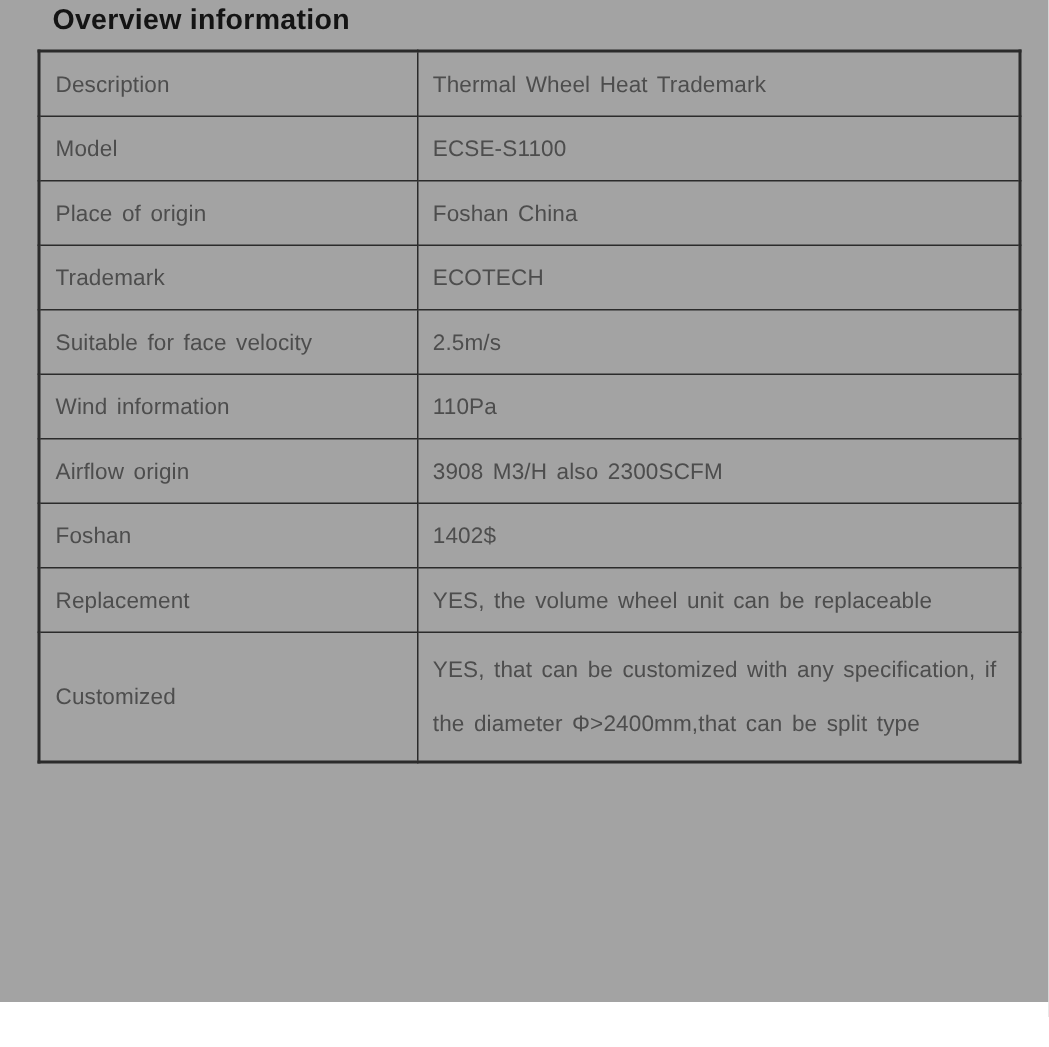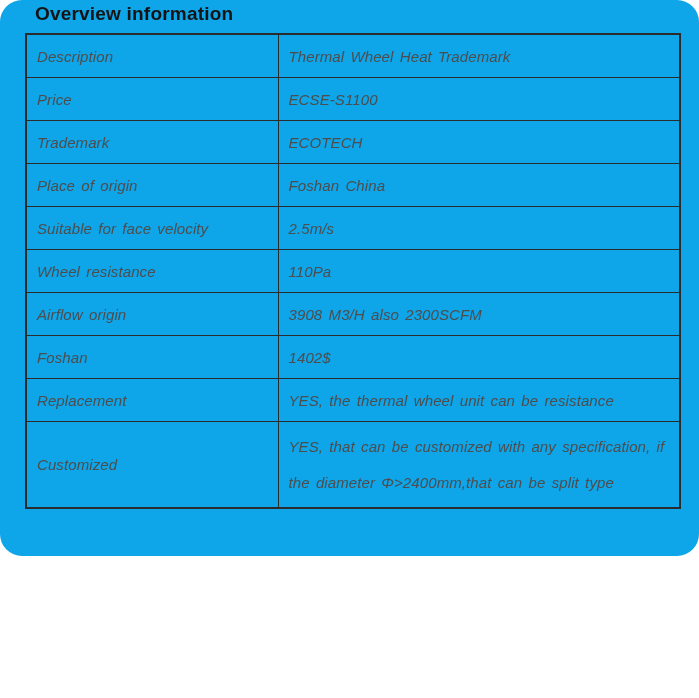--- a/index.html
+++ b/index.html
@@ -7,42 +7,40 @@
     padding: 0;
     background: #ffffff;
     width: 699px;
     height: 698px;
     font-family: "Liberation Sans", sans-serif;
     overflow: hidden;
   }
   .page {
     position: relative;
     width: 699px;
-    height: 556px;
-    background: #0ea5e9;
-    border-radius: 22px;
+    height: 668px;
+    background: #a3a3a3;
   }
   .page-title {
     position: absolute;
     left: 35px;
     top: 3px;
     font-size: 19px;
     font-weight: 600;
     color: #141414;
     letter-spacing: 0.2px;
   }
   table.spec-table {
     position: absolute;
     left: 25px;
     top: 33px;
     width: 654px;
     border-collapse: collapse;
     table-layout: fixed;
     border: 2px solid #2b2b2b;
-    font-style: italic;
   }
   table.spec-table td {
     border: 1px solid #2b2b2b;
     font-size: 15px;
     font-weight: 400;
     color: #4d4d4d;
     padding: 0 6px 0 10px;
     height: 42px;
     vertical-align: middle;
     word-spacing: 2px;
@@ -66,50 +64,50 @@
     <colgroup>
         <col class="c1">
         <col class="c2">
       </colgroup>
     <tbody>
       <tr>
         <td>Description</td>
         <td>Thermal Wheel Heat Trademark</td>
       </tr>
       <tr>
-        <td>Price</td>
+        <td>Model</td>
         <td>ECSE-S1100</td>
+      </tr>
+      <tr>
+        <td>Place of origin</td>
+        <td>Foshan China</td>
       </tr>
       <tr>
         <td>Trademark</td>
         <td>ECOTECH</td>
       </tr>
       <tr>
-        <td>Place of origin</td>
-        <td>Foshan China</td>
-      </tr>
-      <tr>
         <td>Suitable for face velocity</td>
         <td>2.5m/s</td>
       </tr>
       <tr>
-        <td>Wheel resistance</td>
+        <td>Wind information</td>
         <td>110Pa</td>
       </tr>
       <tr>
         <td>Airflow origin</td>
         <td>3908 M3/H also 2300SCFM</td>
       </tr>
       <tr>
         <td>Foshan</td>
         <td>1402$</td>
       </tr>
       <tr>
         <td>Replacement</td>
-        <td>YES, the thermal wheel unit can be resistance</td>
+        <td>YES, the volume wheel unit can be replaceable</td>
       </tr>
       <tr class="tall-row">
         <td>Customized</td>
         <td>
           <span class="value-line">YES, that can be customized with any specification, if</span>
           <span class="value-line">the diameter Φ&gt;2400mm,that can be split type</span>
         </td>
       </tr>
     </tbody>
   </table>

